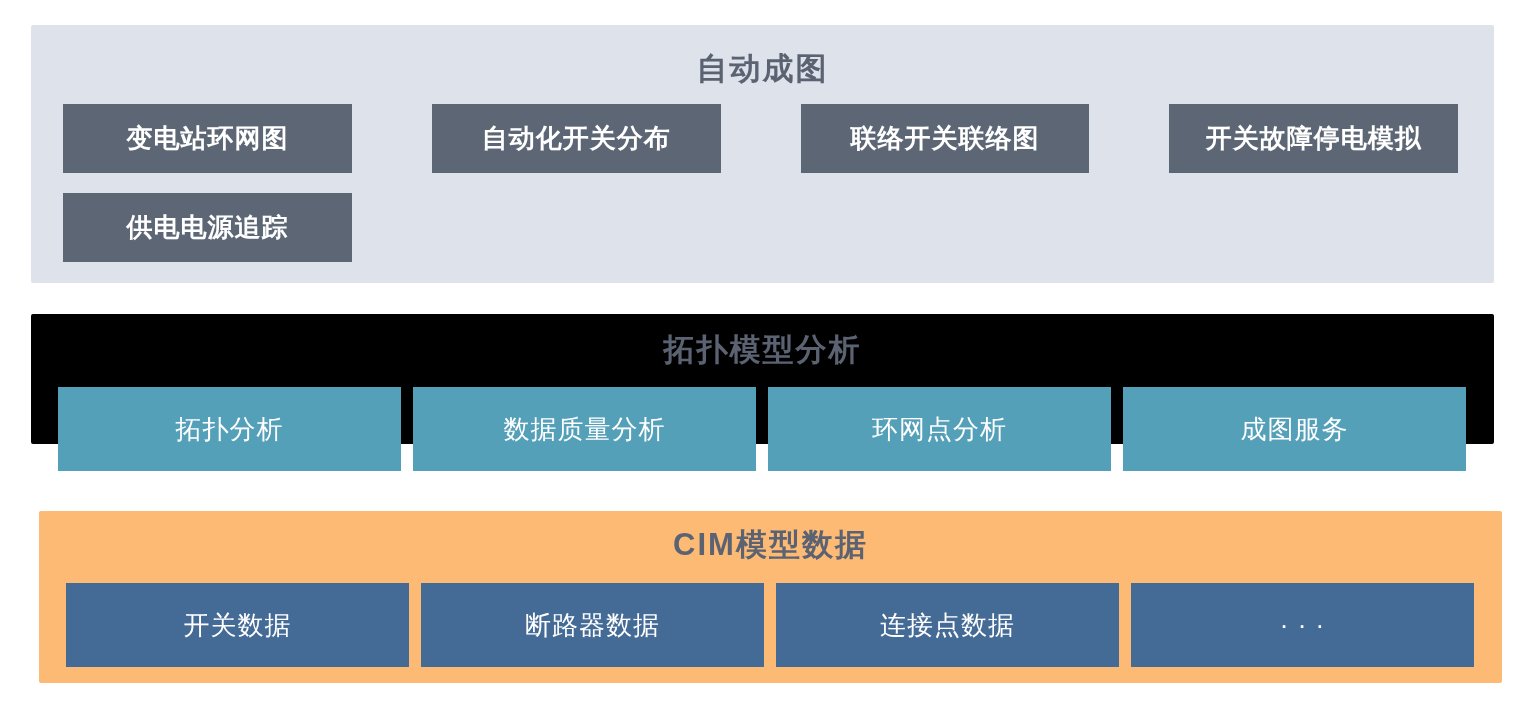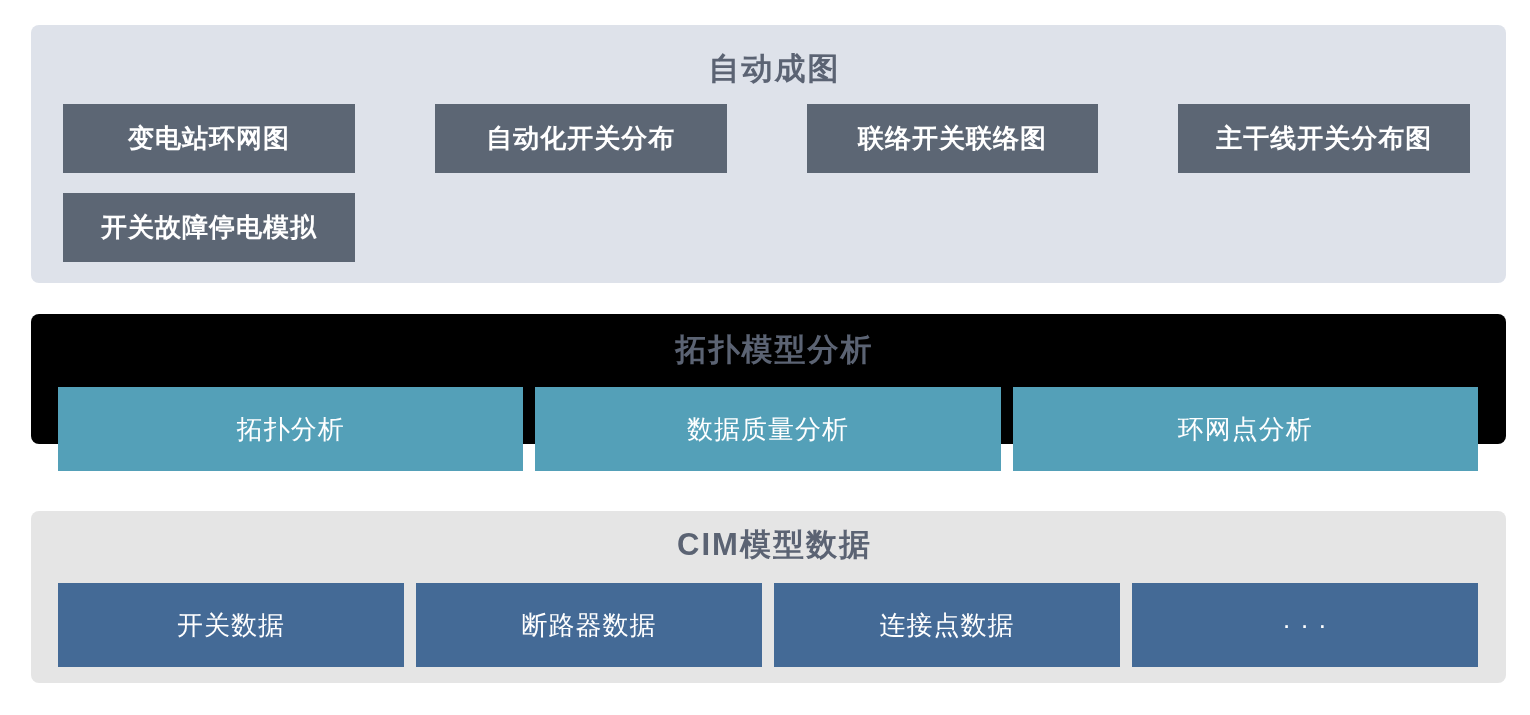--- a/index.html
+++ b/index.html
@@ -12,26 +12,25 @@
     position: relative;
     width: 1530px;
     height: 715px;
     background: #ffffff;
     overflow: hidden;
   }
   .panel {
     position: absolute;
     left: 31px;
     width: 1463px;
-    border-radius: 8px;
-    padding-left: 12px;
+    border-radius: 2px;
   }
   .panel-top  { top: 25px;  height: 258px; background: #dee2ea; }
   .panel-mid  { top: 314px; height: 130px; background: #000000; }
-  .panel-bot  { top: 511px; height: 172px; background: #e5e5e5; }
+  .panel-bot  { top: 511px; height: 172px; background: #fdba74; margin-left: 8px; }
 
   .panel-title {
     margin: 0;
     text-align: center;
     font-size: 31px;
     line-height: 34px;
     font-weight: 700;
     color: #5b6373;
     letter-spacing: 2px;
   }
@@ -85,31 +84,32 @@
 <body>
 
 <div class="canvas">
 
   <section class="panel panel-top">
     <h2 class="panel-title">自动成图</h2>
     <div class="grid3">
       <div class="box">变电站环网图</div>
       <div class="box">自动化开关分布</div>
       <div class="box">联络开关联络图</div>
-      <div class="box">主干线开关分布图</div>
       <div class="box">开关故障停电模拟</div>
+      <div class="box">供电电源追踪</div>
     </div>
   </section>
 
   <section class="panel panel-mid">
     <h2 class="panel-title">拓扑模型分析</h2>
     <div class="row4">
       <div class="box">拓扑分析</div>
       <div class="box">数据质量分析</div>
       <div class="box">环网点分析</div>
+      <div class="box">成图服务</div>
     </div>
   </section>
 
   <section class="panel panel-bot">
     <h2 class="panel-title">CIM模型数据</h2>
     <div class="row4">
       <div class="box">开关数据</div>
       <div class="box">断路器数据</div>
       <div class="box">连接点数据</div>
       <div class="box">· · ·</div>

